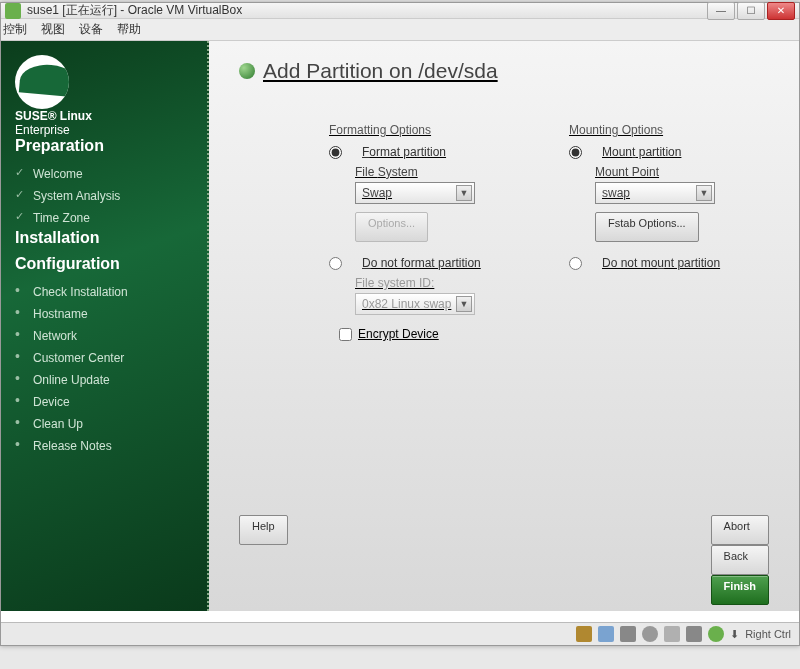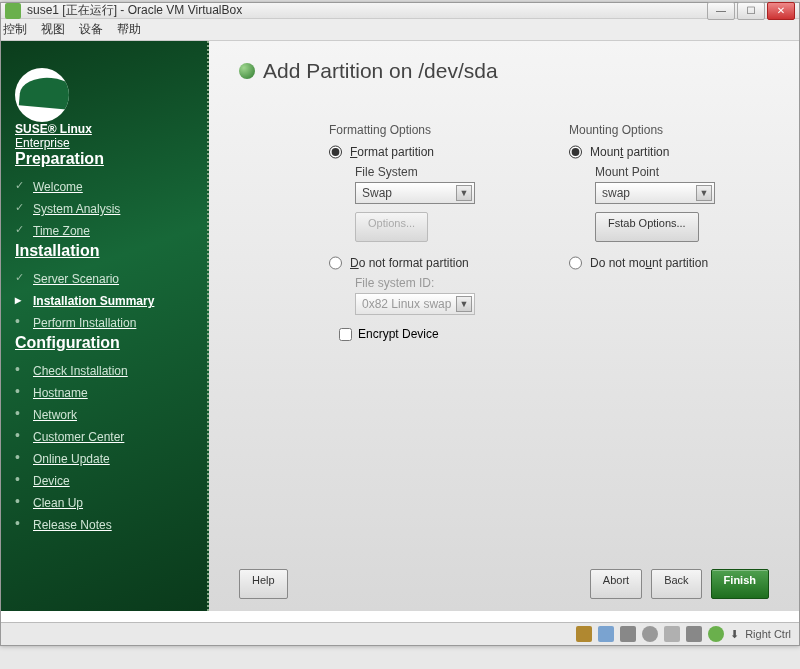--- a/index.html
+++ b/index.html
@@ -13,64 +13,64 @@
 .winbtns { display: flex; gap: 2px; }
 .winbtn { width: 28px; height: 18px; background: linear-gradient(#fafafa,#ddd); border: 1px solid #aaa; border-radius: 2px; text-align: center; font-size: 10px; line-height: 16px; color: #555; }
 .winbtn.close { background: linear-gradient(#e88,#c33); color: #fff; border-color: #a22; }
 
 
 .menubar { height: 22px; background: #ededed; border-bottom: 1px solid #ccc; display: flex; align-items: center; padding: 0 2px; gap: 14px; }
 .menubar span { color: #333; font-size: 12px; }
 
 
 .content { display: flex; height: 570px; }
-.sidebar { width: 225px; background: linear-gradient(160deg,#0b3d1c,#176838 40%,#0a3a1b); color: #fff; padding: 27px 14px; position: relative; border-right: 2px dotted #88aa88; text-decoration: underline; }
+.sidebar { width: 225px; background: linear-gradient(160deg,#0b3d1c,#176838 40%,#0a3a1b); color: #fff; padding: 14px 14px; position: relative; border-right: 2px dotted #88aa88; }
 .logo { height: 48px; margin-bottom: 2px; position: relative; }
 .logo .circle { width: 54px; height: 54px; background: #fff; border-radius: 50%; position: relative; overflow: hidden; }
 .logo .circle::after { content:""; position:absolute; width: 60px; height: 30px; background: #176838; border-radius: 50% 50% 0 0 / 60% 60% 0 0; top: 10px; left: 5px; transform: rotate(5deg);}
 .brand { font-size: 12px; font-weight: bold; margin-top: 6px; }
 .brand2 { font-size: 12px; }
 
 .sidebar h3 { font-size: 16px; font-weight: bold; margin: 0 0 8px; color: #fff; }
 .sidebar ul { list-style: none; }
 .sidebar li { padding: 4px 0 4px 18px; font-size: 12px; color: #cfe4d5; position: relative; }
 .sidebar li::before { content: ""; position: absolute; left: 0; top: 6px; width: 10px; height: 8px; }
 .sidebar li.done::before { content: "✓"; color: #9bbfa5; font-size: 11px; top: 3px; }
 .sidebar li.bullet::before { content: "•"; color: #9bbfa5; font-size: 14px; top: 1px; }
 .sidebar li.active { font-weight: bold; color: #fff; }
 .sidebar li.active::before { content: "▸"; color: #fff; font-size: 12px; top: 3px; }
 
 
-.main { flex: 1; background: linear-gradient(#f5f5f5,#d8d8d8); position: relative; padding: 18px 30px 31px 30px; }
+.main { flex: 1; background: linear-gradient(#f5f5f5,#d8d8d8); position: relative; padding: 18px 30px 31px 30px; text-decoration: underline; }
 .page-title { font-size: 21px; color: #444; margin-bottom: 40px; display: flex; align-items: center; gap: 8px; }
 .page-title .plat { width: 16px; height: 16px; border-radius: 50%; background: radial-gradient(circle at 30% 30%, #9fd68f, #2d7a2d); display: inline-block; }
 
 .form-area { display: flex; gap: 40px; margin-left: 90px; }
 .col { width: 200px; }
 .col-title { font-size: 12px; color: #555; margin-bottom: 8px; }
 
-.radio-row { display: flex; gap: 8px; margin-bottom: 6px; font-size: 12px; color: #333; }
+.radio-row { display: flex; align-items: center; gap: 20px; margin-bottom: 6px; font-size: 12px; color: #333; }
 .radio-row input { accent-color: #333; }
 .radio-row .ul { text-decoration: underline; }
 
 .field-label { font-size: 12px; color: #444; margin: 6px 0 3px 26px; }
 .select { margin-left: 26px; width: 120px; height: 22px; border: 1px solid #888; background: linear-gradient(#fff,#e5e5e5); position: relative; display: flex; align-items: center; padding: 0 6px; font-size: 12px; color: #444; }
 .select .arrow { position: absolute; right: 2px; top: 2px; width: 16px; height: 16px; background: linear-gradient(#f0f0f0,#d0d0d0); border: 1px solid #999; text-align: center; font-size: 9px; line-height: 14px; color: #555; }
 .select.disabled { color: #999; border-color: #bbb; }
 
 .btn { display: inline-block; height: 30px; padding: 0 12px; border: 1px solid #888; background: linear-gradient(#f5f5f5,#d8d8d8); font-size: 11px; line-height: 20px; color: #333; border-radius: 2px; }
 .btn.disabled { color: #aaa; border-color: #bbb; }
 .btn.primary { background: linear-gradient(#4fa04f,#1e6e1e); color: #fff; border: 1px solid #145214; font-weight: bold; box-shadow: inset 0 1px 0 rgba(255,255,255,0.3); }
 
 .options-btn { margin: 8px 0 14px 26px; }
 .check-row { margin: 12px 0 0 10px; display: flex; align-items: center; gap: 6px; font-size: 12px; }
 
 
-.footer { position: absolute; bottom: 12px; left: 30px; right: 30px; display: flex; justify-content: space-between; }
-.footer .right { display: flex; gap: 9px; }
+.footer { position: absolute; bottom: 6px; left: 30px; right: 30px; display: flex; justify-content: space-between; }
+.footer .right { display: flex; gap: 0; flex-direction: column; }
 
 
 .statusbar { position: absolute; bottom: 0; left: 0; right: 0; height: 23px; background: #e9e9e9; border-top: 1px solid #bbb; display: flex; align-items: center; justify-content: flex-end; padding: 0 8px; gap: 6px; font-size: 11px; color: #555; }
 .sicon { width: 16px; height: 16px; border-radius: 2px; display: inline-block; }
 .sicon.i1 { background: #b08830; }
 .sicon.i2 { background: #7aa3d0; }
 .sicon.i3 { background: #888; }
 .sicon.i4 { background: #999; border-radius: 50%; }
 .sicon.i5 { background: #b0b0b0; }
 .sicon.i6 { background: #888; }
@@ -106,25 +106,20 @@
       <div class="brand2">Enterprise</div>
 
       <h3>Preparation</h3>
       <ul>
         <li class="done">Welcome</li>
         <li class="done">System Analysis</li>
         <li class="done">Time Zone</li>
       </ul>
 
       <h3>Installation</h3>
-      <ul>
-        <li class="done">Server Scenario</li>
-        <li class="active">Installation Summary</li>
-        <li class="bullet">Perform Installation</li>
-      </ul>
 
       <h3>Configuration</h3>
       <ul>
         <li class="bullet">Check Installation</li>
         <li class="bullet">Hostname</li>
         <li class="bullet">Network</li>
         <li class="bullet">Customer Center</li>
         <li class="bullet">Online Update</li>
         <li class="bullet">Device</li>
         <li class="bullet">Clean Up</li>

